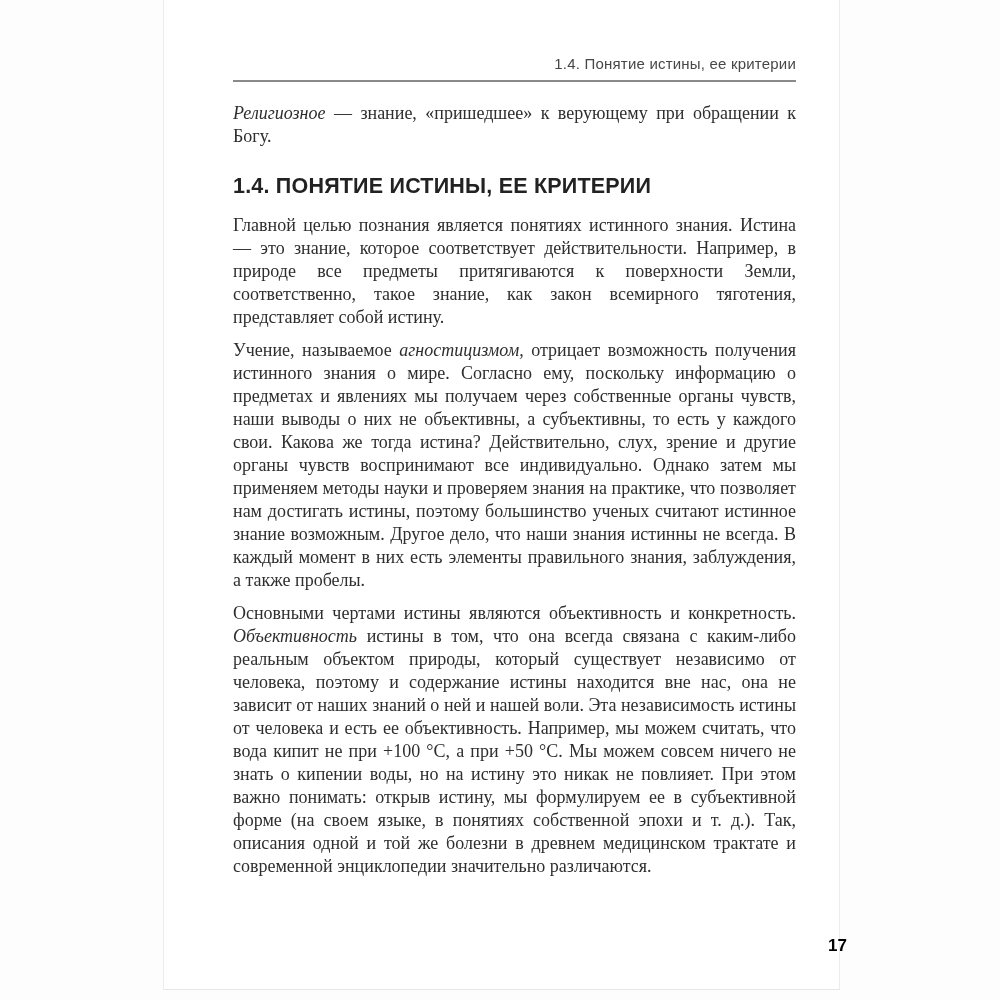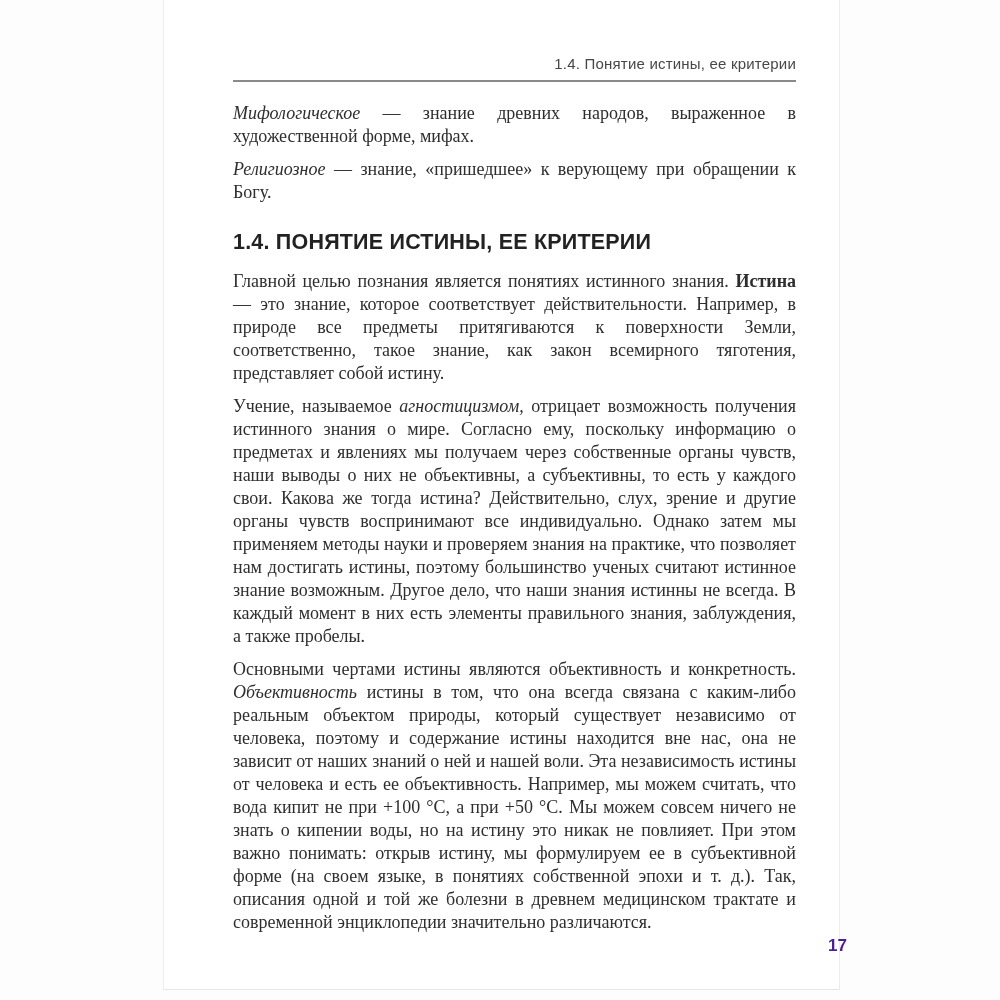--- a/index.html
+++ b/index.html
@@ -45,55 +45,54 @@
     font-family: "Liberation Serif", serif;
     font-size: 18px;
     line-height: 23px;
     text-align: justify;
     color: #2e2e2e;
   }
   .body-text p {
     margin: 0 0 10px 0;
   }
   .it { font-style: italic; }
-  .bd { font-weight: bold; }
+  .bd { font-weight: normal; }
   .section-heading {
     margin: 24px 0 14px 0;
     font-family: "Liberation Sans", sans-serif;
     font-size: 21.5px;
     font-weight: 700;
     letter-spacing: 0.2px;
     color: #222222;
     line-height: 28px;
   }
   .page-number {
     position: absolute;
     top: 938px;
     left: 69px;
     width: 545px;
     text-align: right;
     font-family: "Liberation Sans", sans-serif;
     font-size: 17px;
     font-weight: 700;
-    color: #4c1d95;
+    color: #000000;
   }
 </style>
 </head>
 <body>
 
 <div class="page-sheet">
   <div class="content">
 
     <div class="running-header">1.4. Понятие истины, ее критерии</div>
 
     <div class="header-rule"></div>
 
     <div class="body-text">
 
-      <p><span class="it">Мифологическое</span><span> — знание древних народов, выраженное в художественной форме, мифах.</span></p>
 
       <p><span class="it">Религиозное</span><span> — знание, «пришедшее» к верующему при обращении к Богу.</span></p>
 
       <h2 class="section-heading">1.4. ПОНЯТИЕ ИСТИНЫ, ЕЕ КРИТЕРИИ</h2>
 
       <p><span>Главной целью познания является понятиях истинного знания. </span><span class="bd">Истина</span><span> — это знание, которое соответствует действительности. Например, в природе все предметы притягиваются к поверхности Земли, соответственно, такое знание, как закон всемирного тяготения, представляет собой истину.</span></p>
 
       <p><span>Учение, называемое </span><span class="it">агностицизмом,</span><span> отрицает возможность получения истинного знания о мире. Согласно ему, поскольку информацию о предметах и явлениях мы получаем через собственные органы чувств, наши выводы о них не объективны, а субъективны, то есть у каждого свои. Какова же тогда истина? Действительно, слух, зрение и другие органы чувств воспринимают все индивидуально. Однако затем мы применяем методы науки и проверяем знания на практике, что позволяет нам достигать истины, поэтому большинство ученых считают истинное знание возможным. Другое дело, что наши знания истинны не всегда. В каждый момент в них есть элементы правильного знания, заблуждения, а также пробелы.</span></p>
 
       <p><span>Основными чертами истины являются объективность и конкретность. </span><span class="it">Объективность</span><span> истины в том, что она всегда связана с каким-либо реальным объектом природы, который существует независимо от человека, поэтому и содержание истины находится вне нас, она не зависит от наших знаний о ней и нашей воли. Эта независимость истины от человека и есть ее объективность. Например, мы можем считать, что вода кипит не при +100 °C, а при +50 °C. Мы можем совсем ничего не знать о кипении воды, но на истину это никак не повлияет. При этом важно понимать: открыв истину, мы формулируем ее в субъективной форме (на своем языке, в понятиях собственной эпохи и т. д.). Так, описания одной и той же болезни в древнем медицинском трактате и современной энциклопедии значительно различаются.</span></p>

